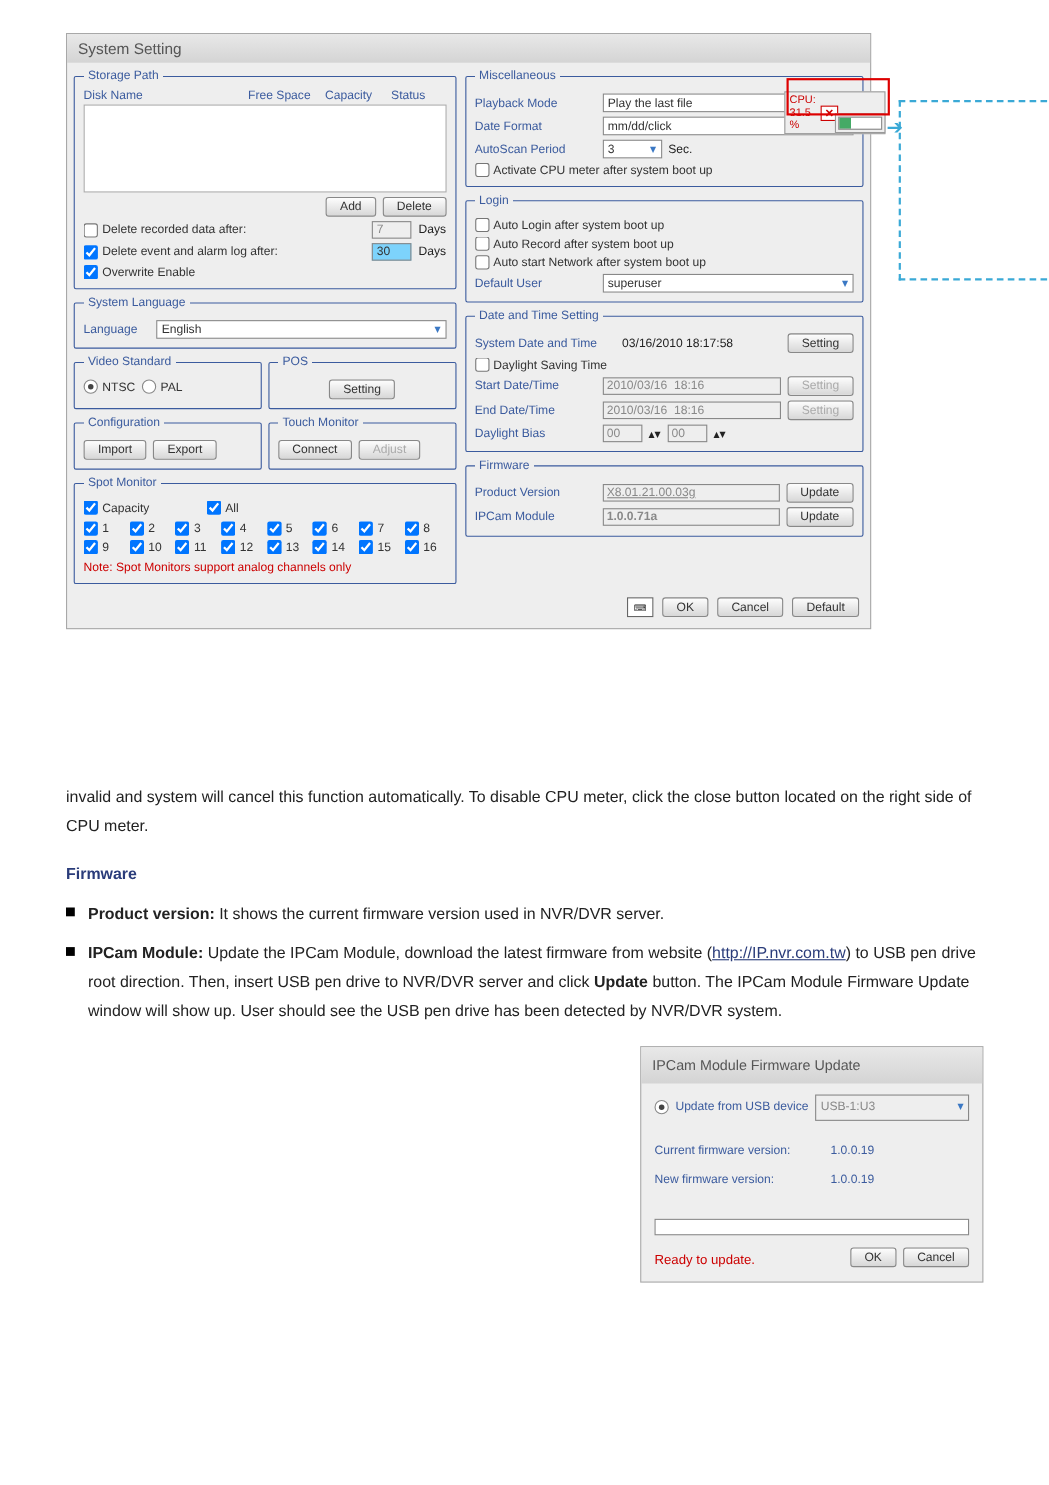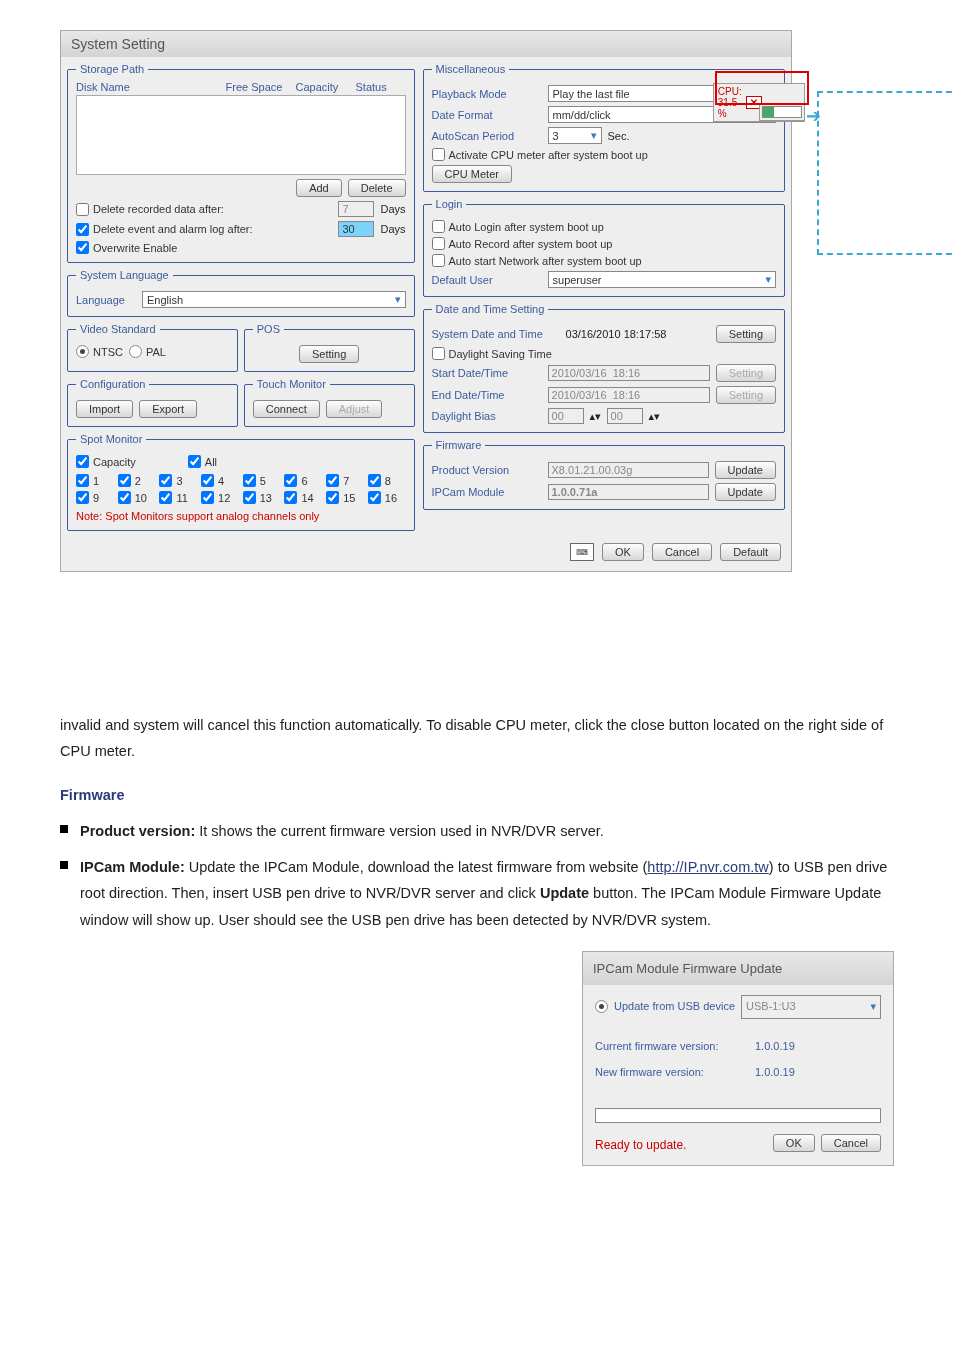--- a/index.html
+++ b/index.html
@@ -259,23 +259,20 @@
                 <span class="caret">▾</span>
               </div>
               <span>Sec.</span>
             </div>
         <div class="row">
               <label class="cb">
                 <input type="checkbox" style="">
                 <span>Activate CPU meter after system boot up</span>
               </label>
             </div>
-        <div class="row">
-              <button>CPU Meter</button>
-            </div>
       </fieldset>
 
       <fieldset>
         <legend>Login</legend>
         <div class="row">
               <label class="cb">
                 <input type="checkbox" style="">
                 <span>Auto Login after system boot up</span>
               </label>
             </div>
@@ -329,21 +326,21 @@
               <span>▴▾</span>
               <input type="text" class="tiny dis" readonly="" value="00" style="">
               <span>▴▾</span>
             </div>
       </fieldset>
 
       <fieldset>
         <legend>Firmware</legend>
         <div class="row">
               <span class="lbl">Product Version</span>
-              <input type="text" class="dis" style="flex: 1 1 0%;" readonly="" value="X8.01.21.00.03g">
+              <input type="text" class="dis" style="flex: 1 1 0%; text-decoration: underline;" readonly="" value="X8.01.21.00.03g">
               <button>Update</button>
             </div>
         <div class="row">
               <span class="lbl">IPCam Module</span>
               <input type="text" class="dis" style="flex: 1 1 0%; font-weight: bold;" readonly="" value="1.0.0.71a">
               <button>Update</button>
             </div>
       </fieldset>
     </div>
   </div>

